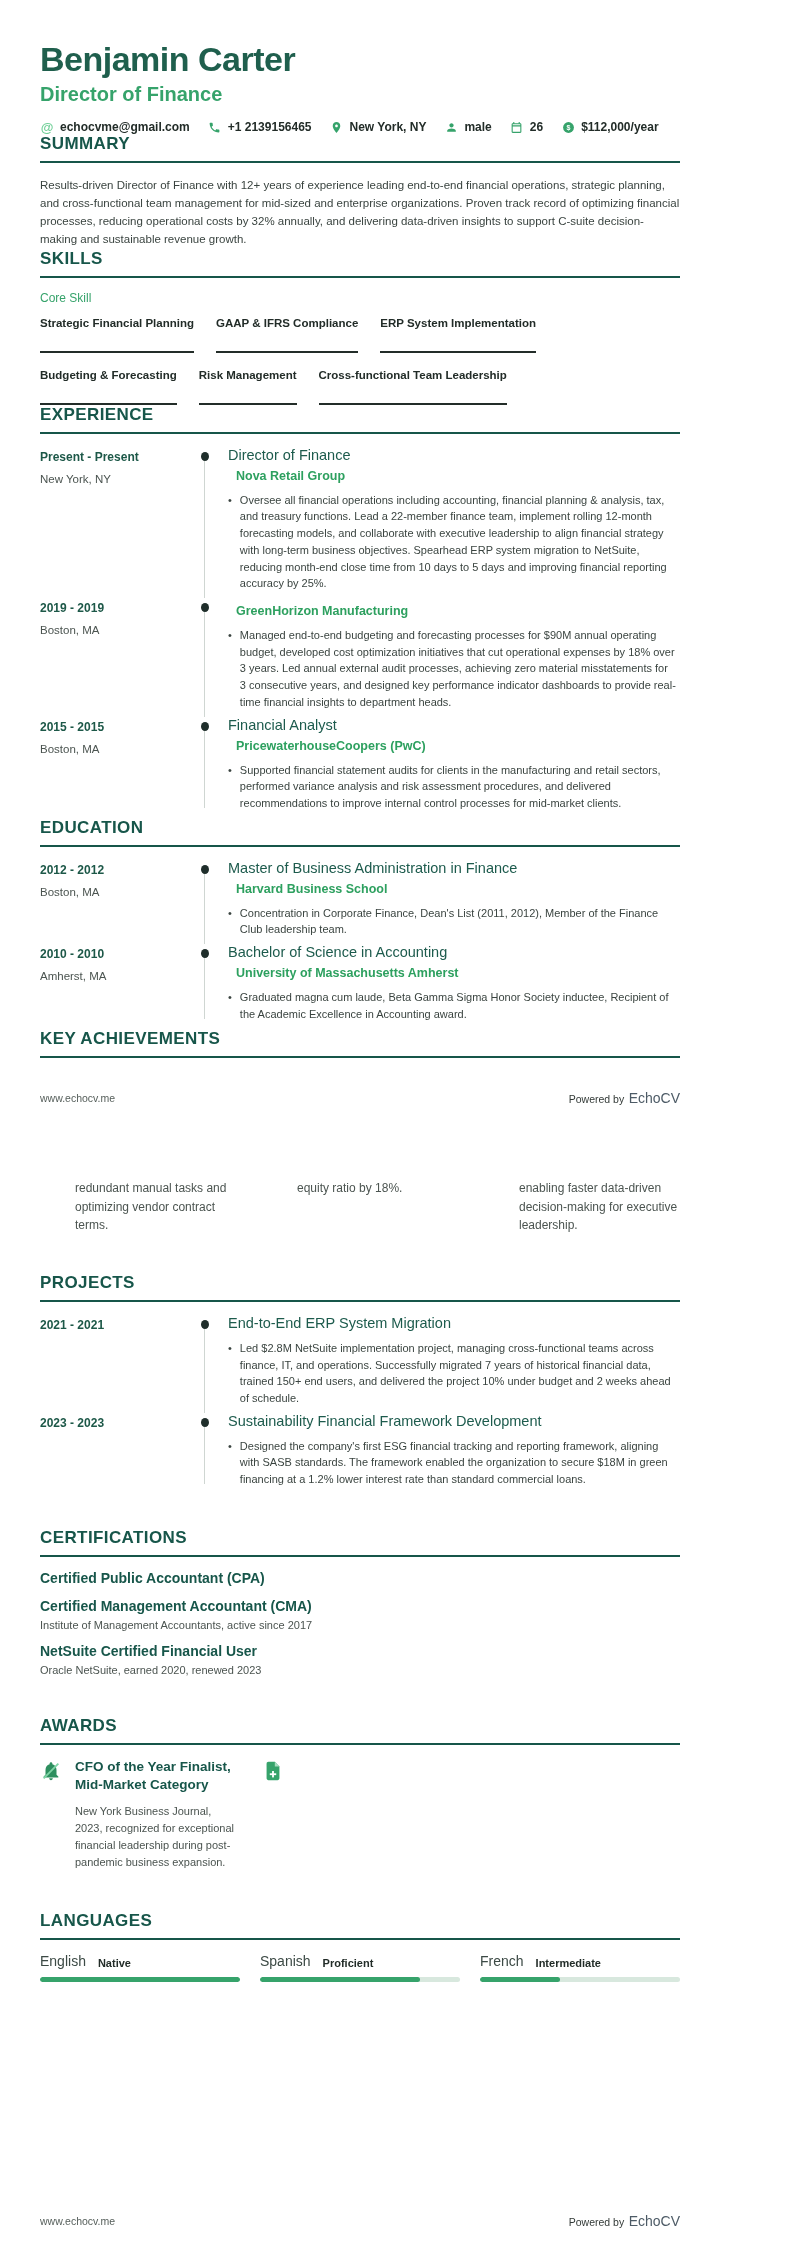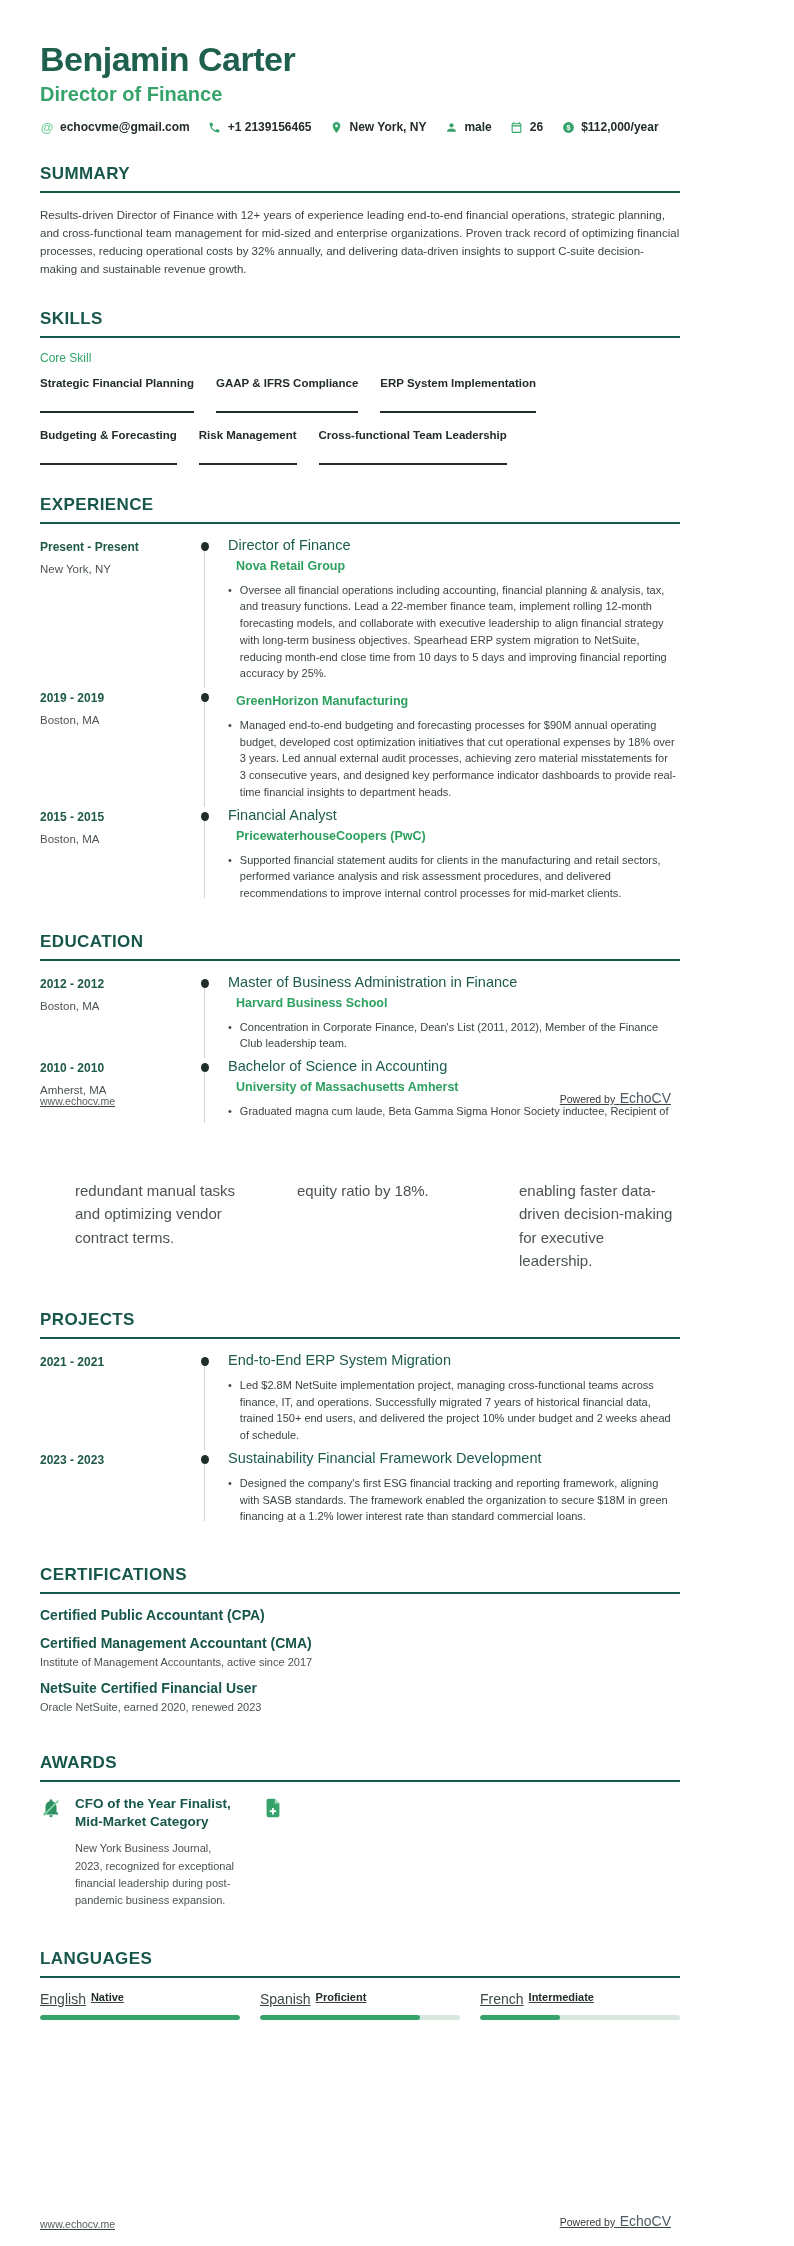--- a/index.html
+++ b/index.html
@@ -18,21 +18,21 @@
   }
   
   .name { font-size:34px; font-weight:bold; color:#1f5f4d; letter-spacing:-0.5px; }
   .job-title { font-size:20px; font-weight:bold; color:#36a36b; margin-top:4px; }
   .contact-row { display:flex; flex-wrap:wrap; gap:6px 18px; margin-top:14px; align-items:center; }
   .contact-item { display:flex; align-items:center; gap:6px; font-size:12px; font-weight:bold; color:#222c28; }
   .cicon { width:14px; height:14px; display:inline-flex; align-items:center; justify-content:center; color:#36a36b; flex:0 0 auto; }
   .cicon svg { width:13px; height:13px; fill:#36a36b; }
   .at-glyph { font-size:13px; font-weight:bold; color:#6fcf97; }
   
-  .section { margin-top:30px; }
+  .section { }
   .section-heading {
     font-size:17px; font-weight:bold; color:#17564a; letter-spacing:0.4px;
     padding-bottom:7px; border-bottom:2px solid #17564a; margin-bottom:13px;
   }
   .summary-text { font-size:11.5px; line-height:1.58; color:#39433f; }
   
   .skill-group-label { font-size:12px; color:#36a36b; margin-bottom:12px; }
   .skill-chips { display:flex; flex-wrap:wrap; gap:16px 22px; }
   .skill-chip { font-size:11.5px; font-weight:bold; color:#222c28; padding-bottom:22px; border-bottom:2px solid #232d29; }
   
@@ -49,34 +49,34 @@
   .entry-bullet { display:flex; gap:8px; margin-top:9px; font-size:11px; line-height:1.52; color:#39433f; padding-right:4px; }
   .bullet-marker { flex:0 0 auto; font-size:11px; line-height:1.52; }
   
   .card-grid { display:grid; grid-template-columns:repeat(3,1fr); gap:0 26px; }
   .card { display:flex; gap:13px; align-items:flex-start; }
   .card-icon { flex:0 0 auto; width:22px; height:22px; margin-top:2px; }
   .card-icon svg { width:22px; height:22px; }
   .card-title { font-size:13.5px; font-weight:bold; color:#17564a; line-height:1.35; }
   .card-text { font-size:11px; color:#4b5450; line-height:1.55; margin-top:9px; }
   .cont-grid { display:grid; grid-template-columns:repeat(3,1fr); gap:0 26px; }
-  .cont-text { font-size:15px; color:#4b5450; line-height:1.55; padding-left:35px; }
+  .cont-text { font-size:12px; color:#4b5450; line-height:1.55; padding-left:35px; }
   
   .cert-item { margin-bottom:12px; }
   .cert-title { font-size:14px; font-weight:bold; color:#17564a; }
   .cert-subtitle { font-size:11px; color:#4b5450; margin-top:5px; }
   
   .lang-grid { display:grid; grid-template-columns:repeat(3,1fr); gap:0 20px; }
-  .lang-head { display:flex; align-items:flex-start; gap:5px;text-decoration:underline; }
+  .lang-head { display:flex; align-items:flex-end; gap:12px; }
   .lang-name { font-size:14px; color:#3c4a45; }
   .lang-level { font-size:11px; font-weight:bold; color:#222c28; }
   .lang-bar { margin-top:8px; height:5px; border-radius:3px; background:#d8e8de; overflow:hidden; }
   .lang-fill { height:100%; border-radius:3px; background:#36a36b; }
   
-  .page-footer { position:absolute; left:40px; right:49px; bottom:16px; display:flex; justify-content:space-between; align-items:flex-end;text-decoration:underline; }
+  .page-footer { position:absolute; left:40px; right:40px; bottom:16px; display:flex; justify-content:space-between; align-items:center; }
   .footer-site { font-size:10.5px; color:#555e5a; }
   .footer-powered { font-size:10.5px; color:#333a37; }
   .footer-brand { font-size:14px; color:#4d5b66; }
 </style>
 </head>
 <body>
 
 <div class="page">
 
   <div class="name">Benjamin Carter</div>

